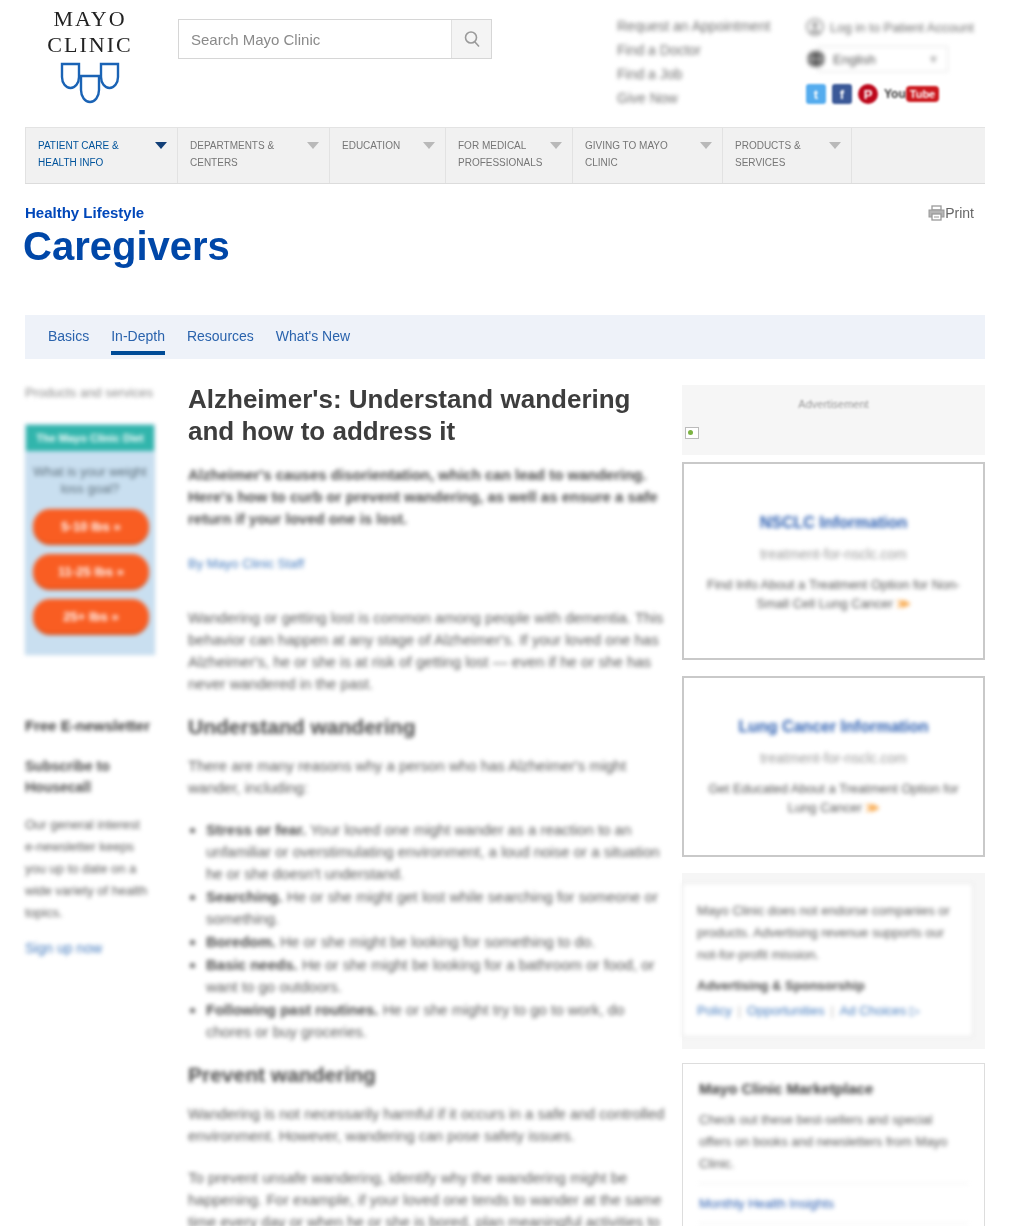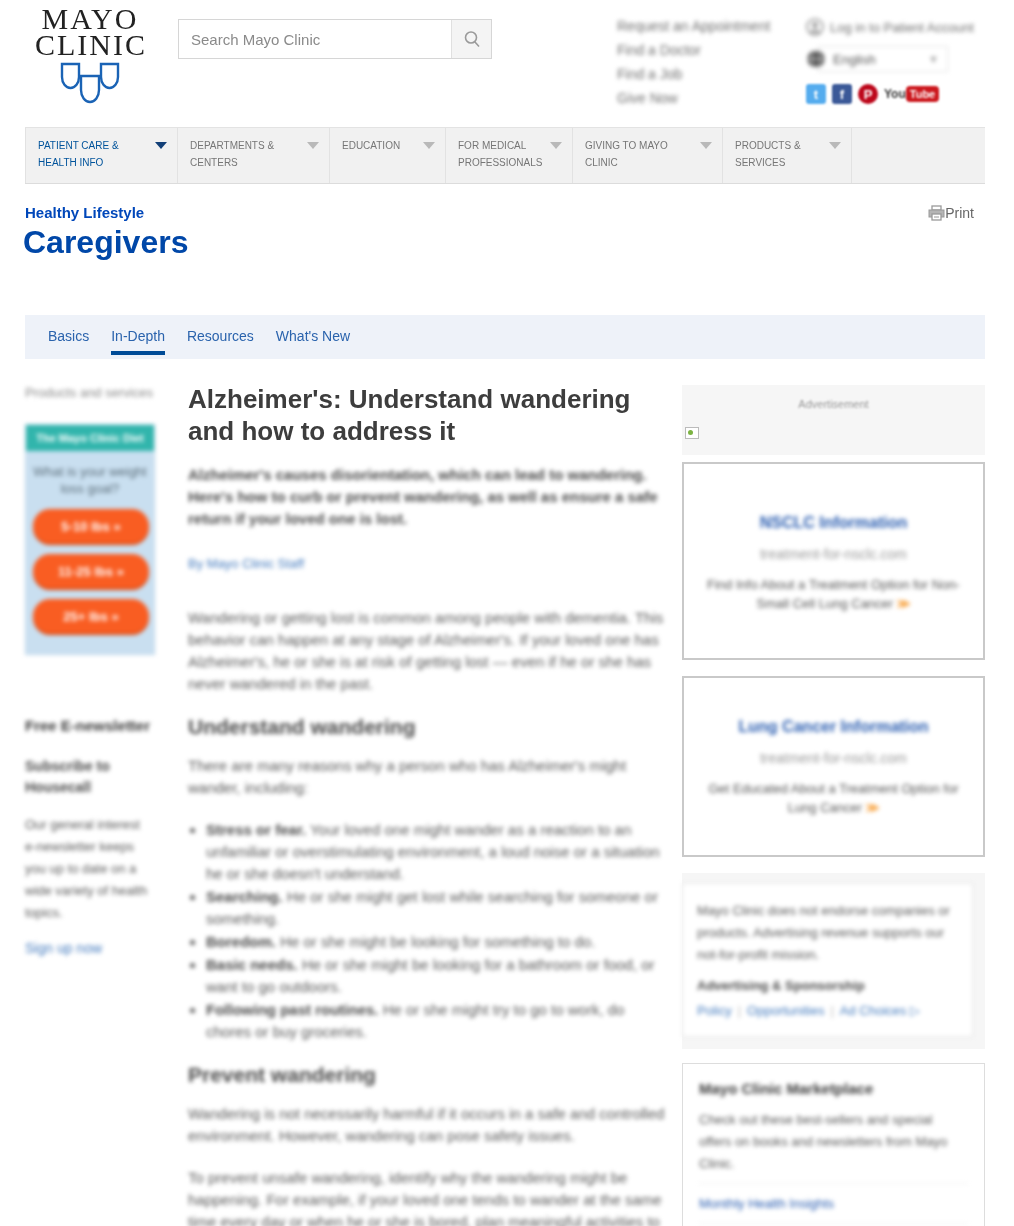--- a/index.html
+++ b/index.html
@@ -7,21 +7,21 @@
   body {
     width:1014px; height:1226px; position:relative; overflow:hidden;
     font-family:"Liberation Sans", sans-serif; color:#555;
   }
   .b2 { filter:blur(2px); }
   .b1 { filter:blur(1.2px); }
 
   
   .site-header { position:absolute; top:0; left:0; width:1014px; height:127px; background:#fff; }
   .logo { position:absolute; left:35px; top:6px; width:110px; cursor:pointer; }
-  .logo-word { font-family:"Liberation Serif", serif; color:#222; font-size:30px; letter-spacing:2px; line-height:26px; text-align:center; }
+  .logo-word { font-family:"Liberation Serif", serif; color:#222; font-size:22px; letter-spacing:2px; line-height:26px; text-align:center; }
   .logo-shields { display:block; margin:2px auto 0; }
 
   .search-wrap { position:absolute; left:178px; top:19px; width:314px; height:40px; border:1px solid #d6d6d6; background:#fafafa; display:flex; }
   .search-input { flex:1; border:none; outline:none; background:#fff; font-size:15px; color:#444; padding:0 12px; font-family:"Liberation Sans",sans-serif; }
   .search-input::placeholder { color:#8a8a8a; }
   .search-btn { width:40px; background:#f4f4f4; border:none; border-left:1px solid #e0e0e0; cursor:pointer; display:flex; align-items:center; justify-content:center; }
 
   .quick-links { position:absolute; left:617px; top:18px; list-style:none; }
   .quick-links li { font-size:14px; color:#707070; margin-bottom:8px; cursor:pointer; }
 
@@ -49,21 +49,21 @@
   .nav-item.active { color:#00539b; }
   .nav-item.active .tri { border-top-color:#123f77; }
   .nav-item:nth-child(1){width:153px;} .nav-item:nth-child(2){width:152px;}
   .nav-item:nth-child(3){width:116px;} .nav-item:nth-child(4){width:127px;}
   .nav-item:nth-child(5){width:150px;} .nav-item:nth-child(6){width:129px;}
   .nav-item:nth-child(7){width:133px; border-right:none;}
   .nav-label { display:inline-block; max-width:112px; }
 
   
   .breadcrumb { position:absolute; left:25px; top:204px; font-size:15px; font-weight:bold; color:#0047ba; cursor:pointer; }
-  .page-title { position:absolute; left:23px; top:224px; font-size:32px; font-weight:bold; color:#0047a8; }
+  .page-title { position:absolute; left:23px; top:224px; font-size:40px; font-weight:bold; color:#0047a8; }
   .print-link { position:absolute; right:40px; top:205px; display:flex; align-items:center; font-size:14px; color:#666; cursor:pointer; }
 
   
   .tabs { position:absolute; left:25px; top:315px; width:960px; height:44px; background:#eef2f9; display:flex; align-items:stretch; padding-left:12px; }
   .tab { font-size:14px; color:#2a63ad; padding:13px 11px 0 11px; cursor:pointer; position:relative; }
   .tab.active::after { content:""; position:absolute; left:11px; right:11px; bottom:4px; height:4px; background:#004c97; }
 
   
   .left-rail { position:absolute; left:25px; top:385px; width:130px; }
   .products-label { font-size:13px; color:#8a8a8a; margin-bottom:24px; }

